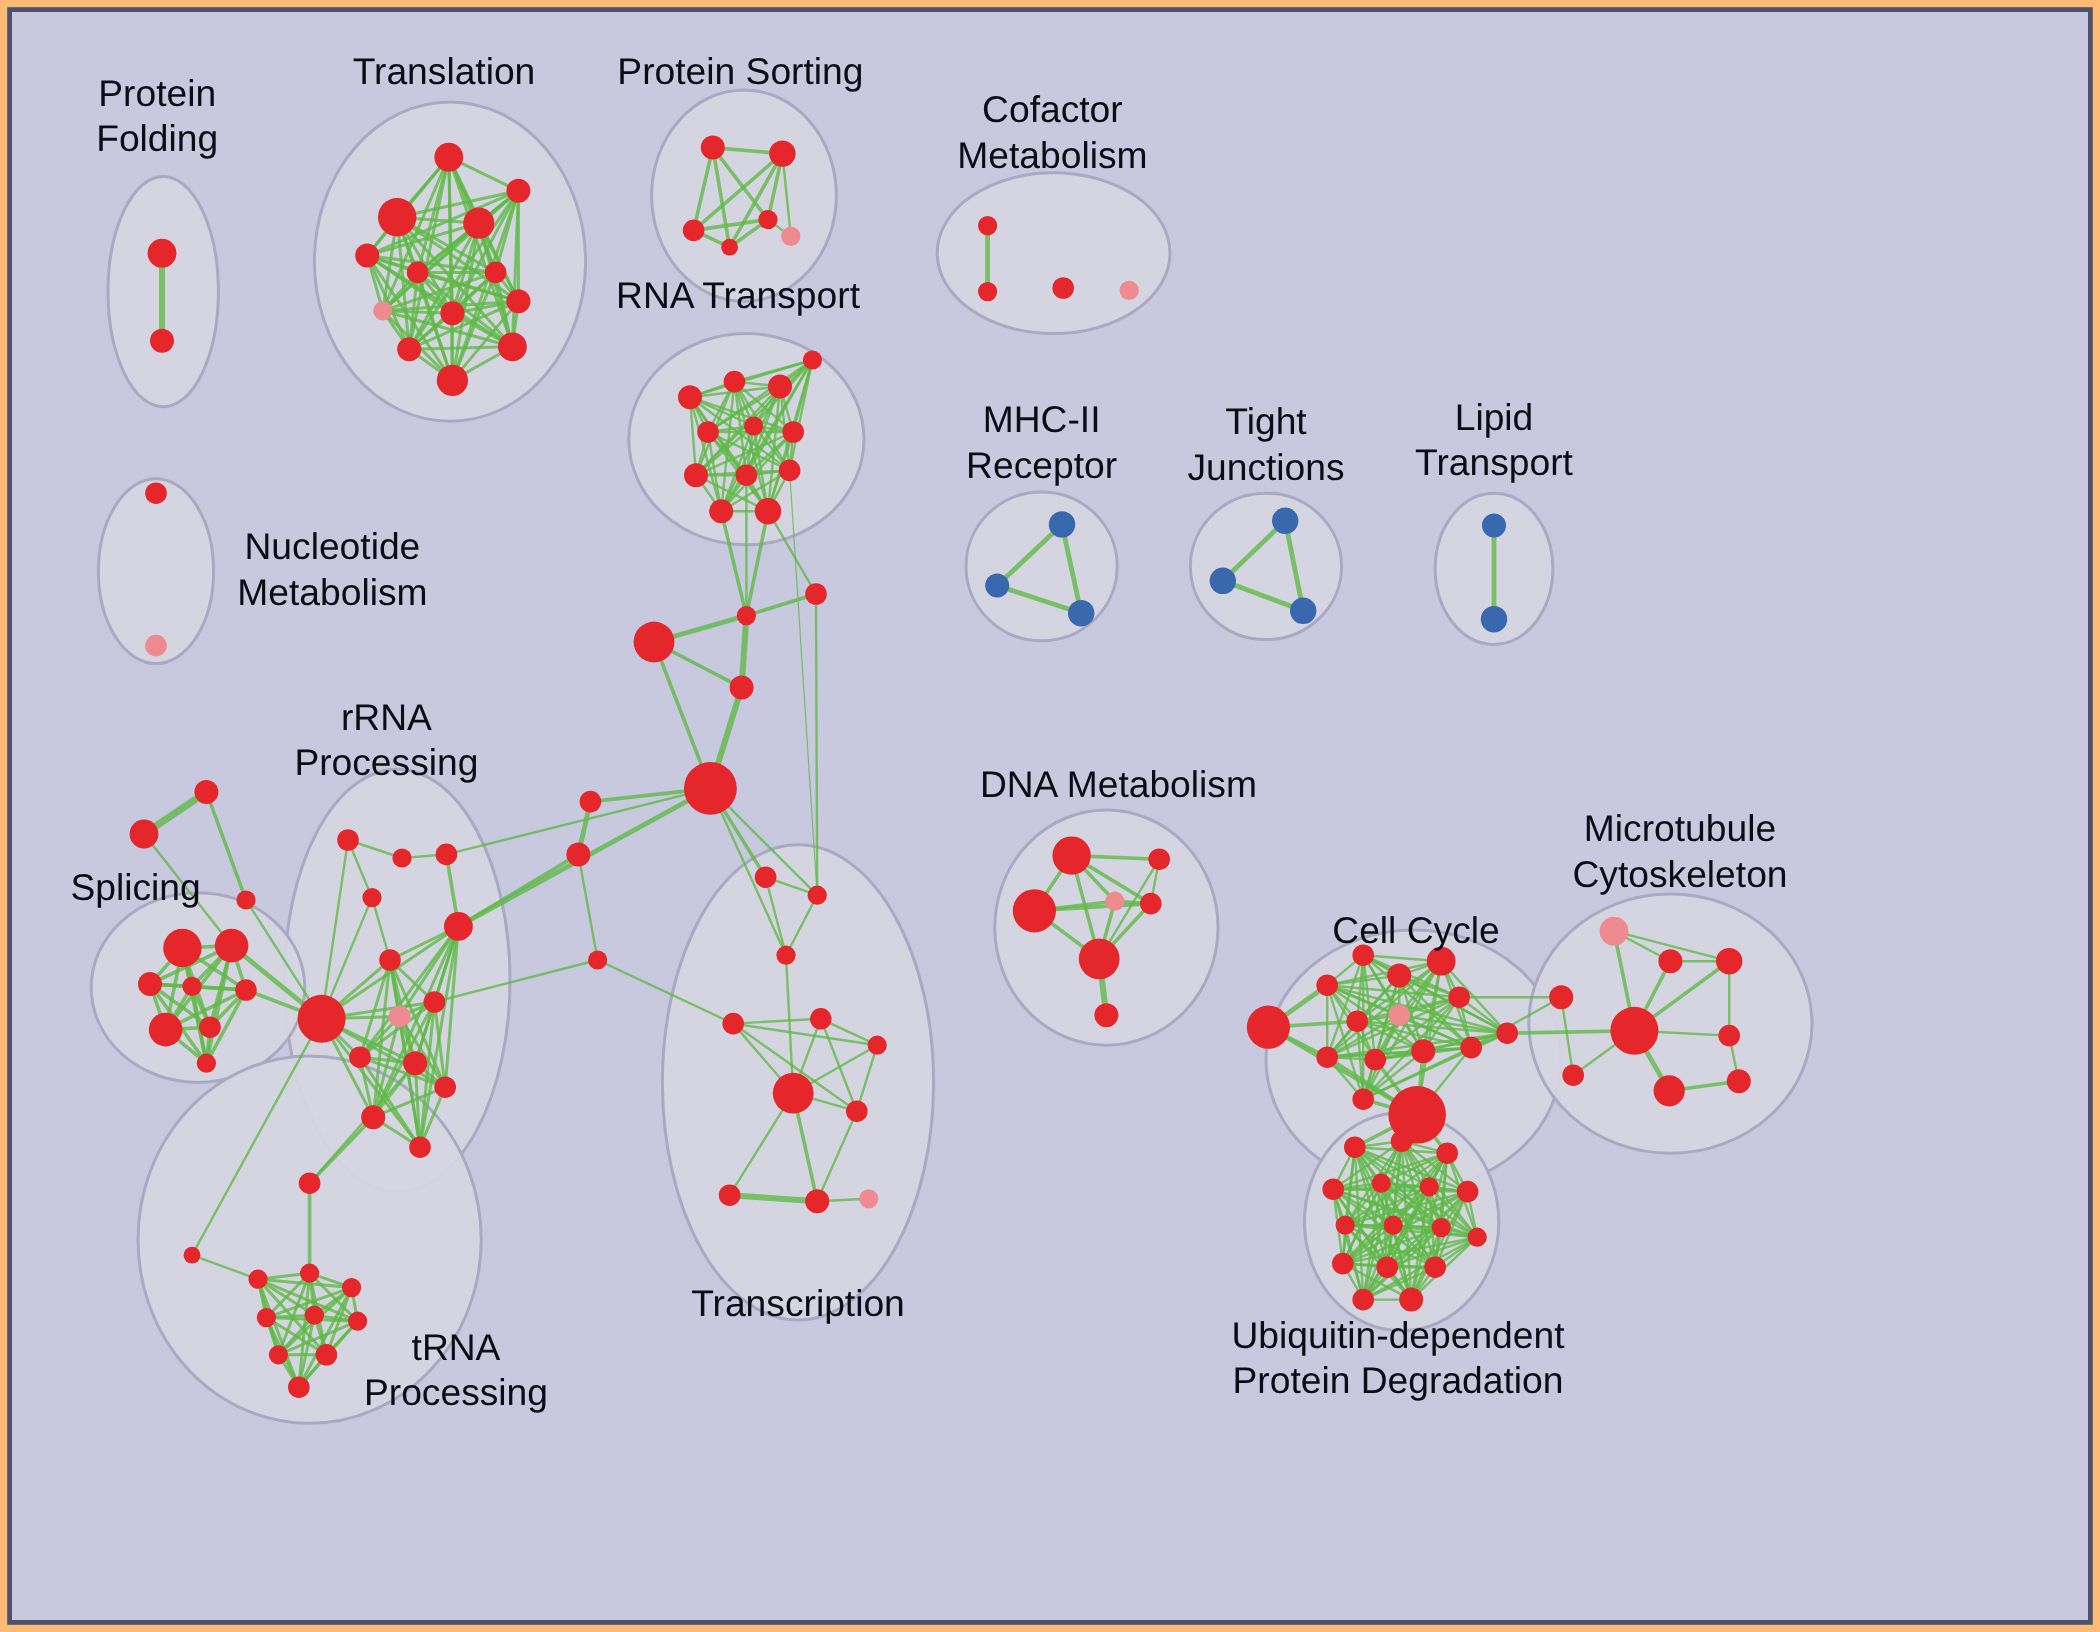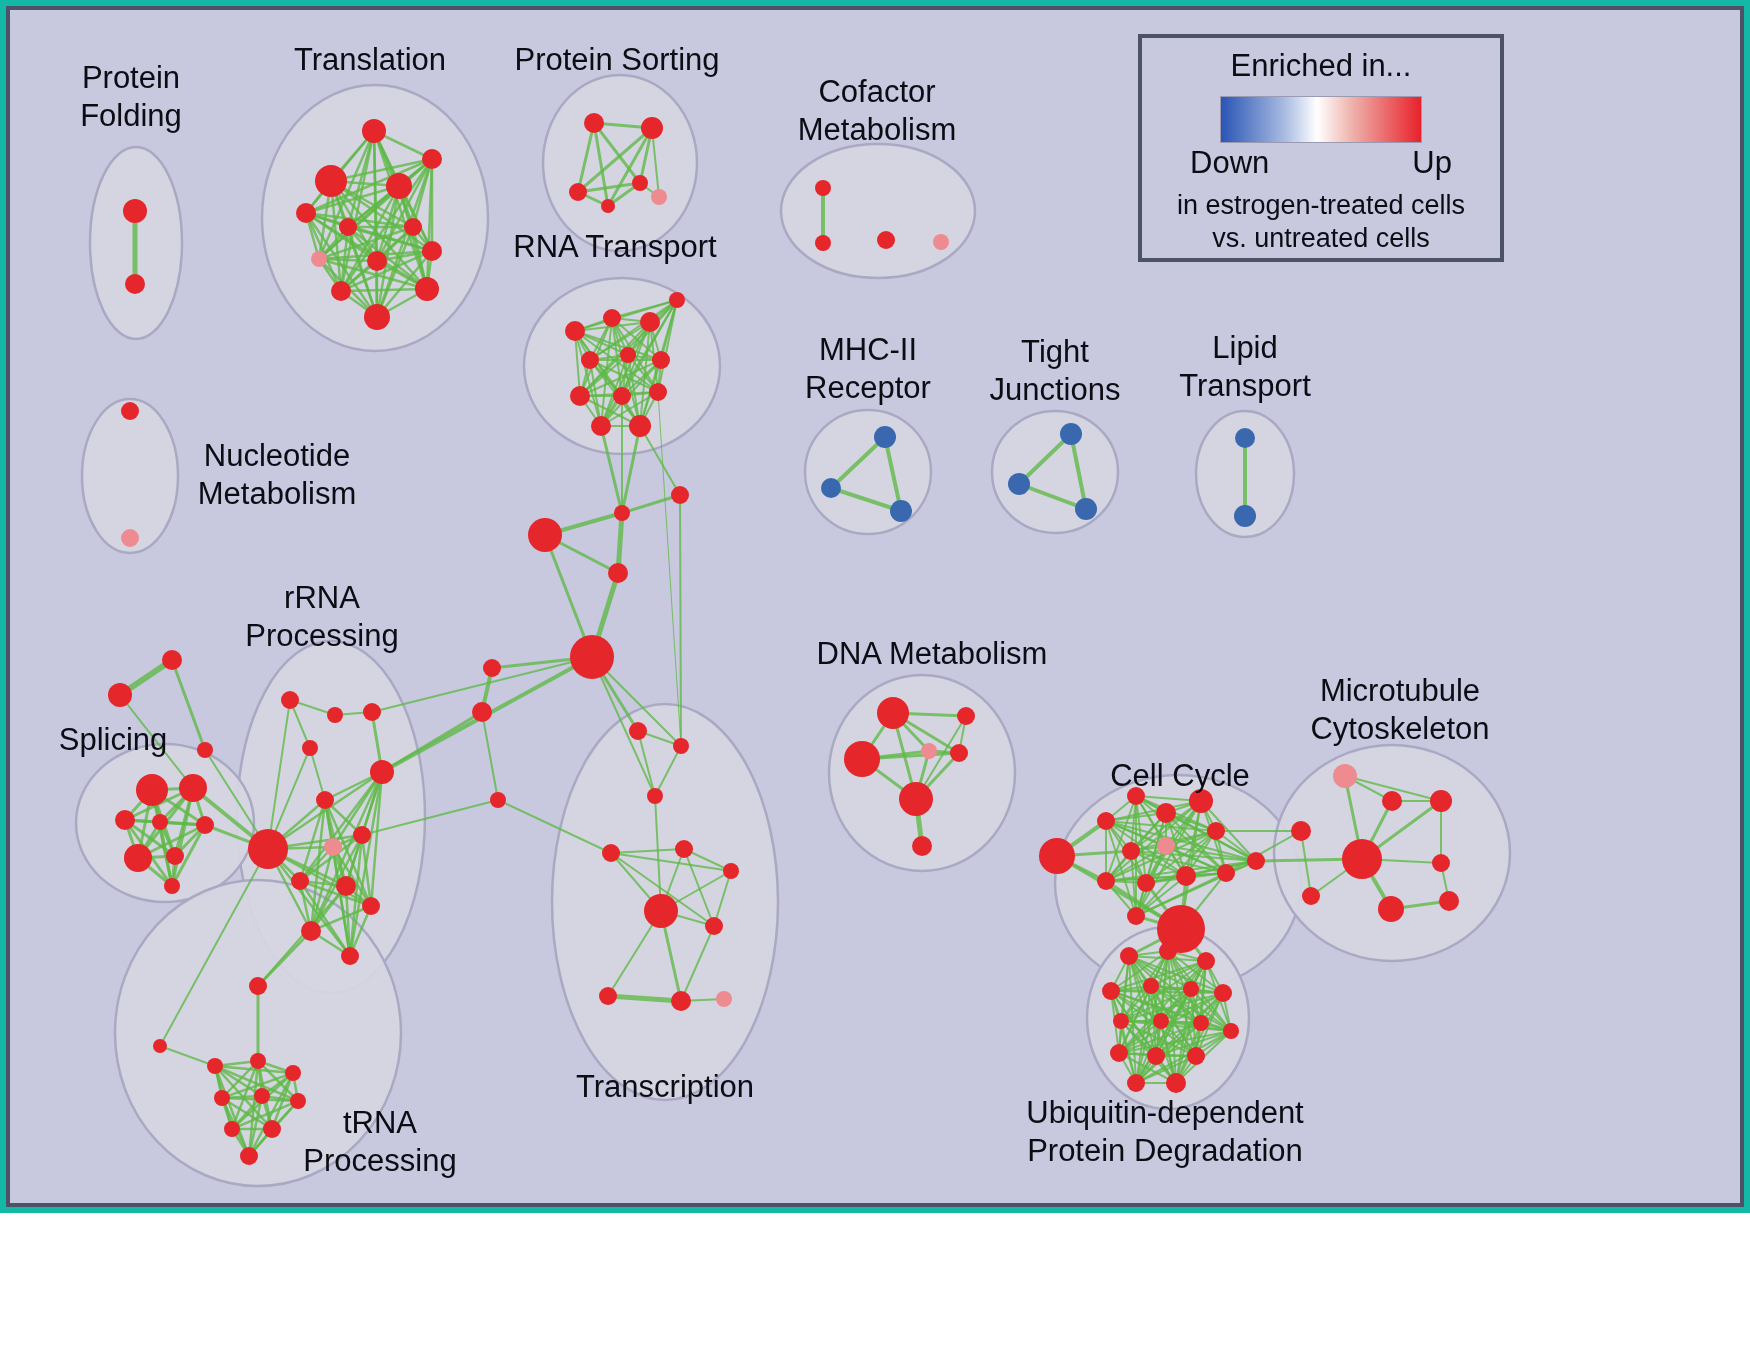--- a/index.html
+++ b/index.html
@@ -1,20 +1,20 @@
 <!DOCTYPE html>
 <html><head>
 <meta charset="utf-8">
 <style>
   html, body { margin: 0; padding: 0; background: #ffffff; }
   .stage {
     position: relative;
     width: 1750px;
-    height: 1213px;
-    background: #14b8a6;
+    height: 1360px;
+    background: #fdba74;
     font-family: "Liberation Sans", "DejaVu Sans", sans-serif;
     overflow: hidden;
   }
   .frame {
     position: absolute;
     left: 6px; top: 6px; right: 6px; bottom: 6px;
     border: 4px solid #4e5268;
     background: #c8c8df;
     box-sizing: border-box;
   }
@@ -839,25 +839,13 @@
         <text x="665" y="1097" text-anchor="middle" class="cluster-label">Transcription</text>
         <text x="932" y="664" text-anchor="middle" class="cluster-label">DNA Metabolism</text>
         <text x="1180" y="786" text-anchor="middle" class="cluster-label">Cell Cycle</text>
         <text x="1400" y="701" text-anchor="middle" class="cluster-label">Microtubule</text>
         <text x="1400" y="739" text-anchor="middle" class="cluster-label">Cytoskeleton</text>
         <text x="1165" y="1123" text-anchor="middle" class="cluster-label">Ubiquitin-dependent</text>
         <text x="1165" y="1161" text-anchor="middle" class="cluster-label">Protein Degradation</text>
       </g>
     </svg>
 
-  <div class="legend" style="background: rgb(200, 200, 223); border-color: rgb(78, 82, 104);">
-    <div class="legend-title">Enriched in...</div>
-    <div class="legend-bar" style="background: linear-gradient(90deg, rgb(42, 85, 180) 0%, rgb(169, 188, 226) 32%, rgb(255, 255, 255) 48%, rgb(238, 176, 170) 66%, rgb(232, 33, 42) 100%);"></div>
-    <div class="legend-updown">
-      <span>Down</span>
-      <span>Up</span>
-    </div>
-    <div class="legend-caption">
-      <div>in estrogen-treated cells</div>
-      <div>vs. untreated cells</div>
-    </div>
-  </div>
 </div>
 
 </body></html>

